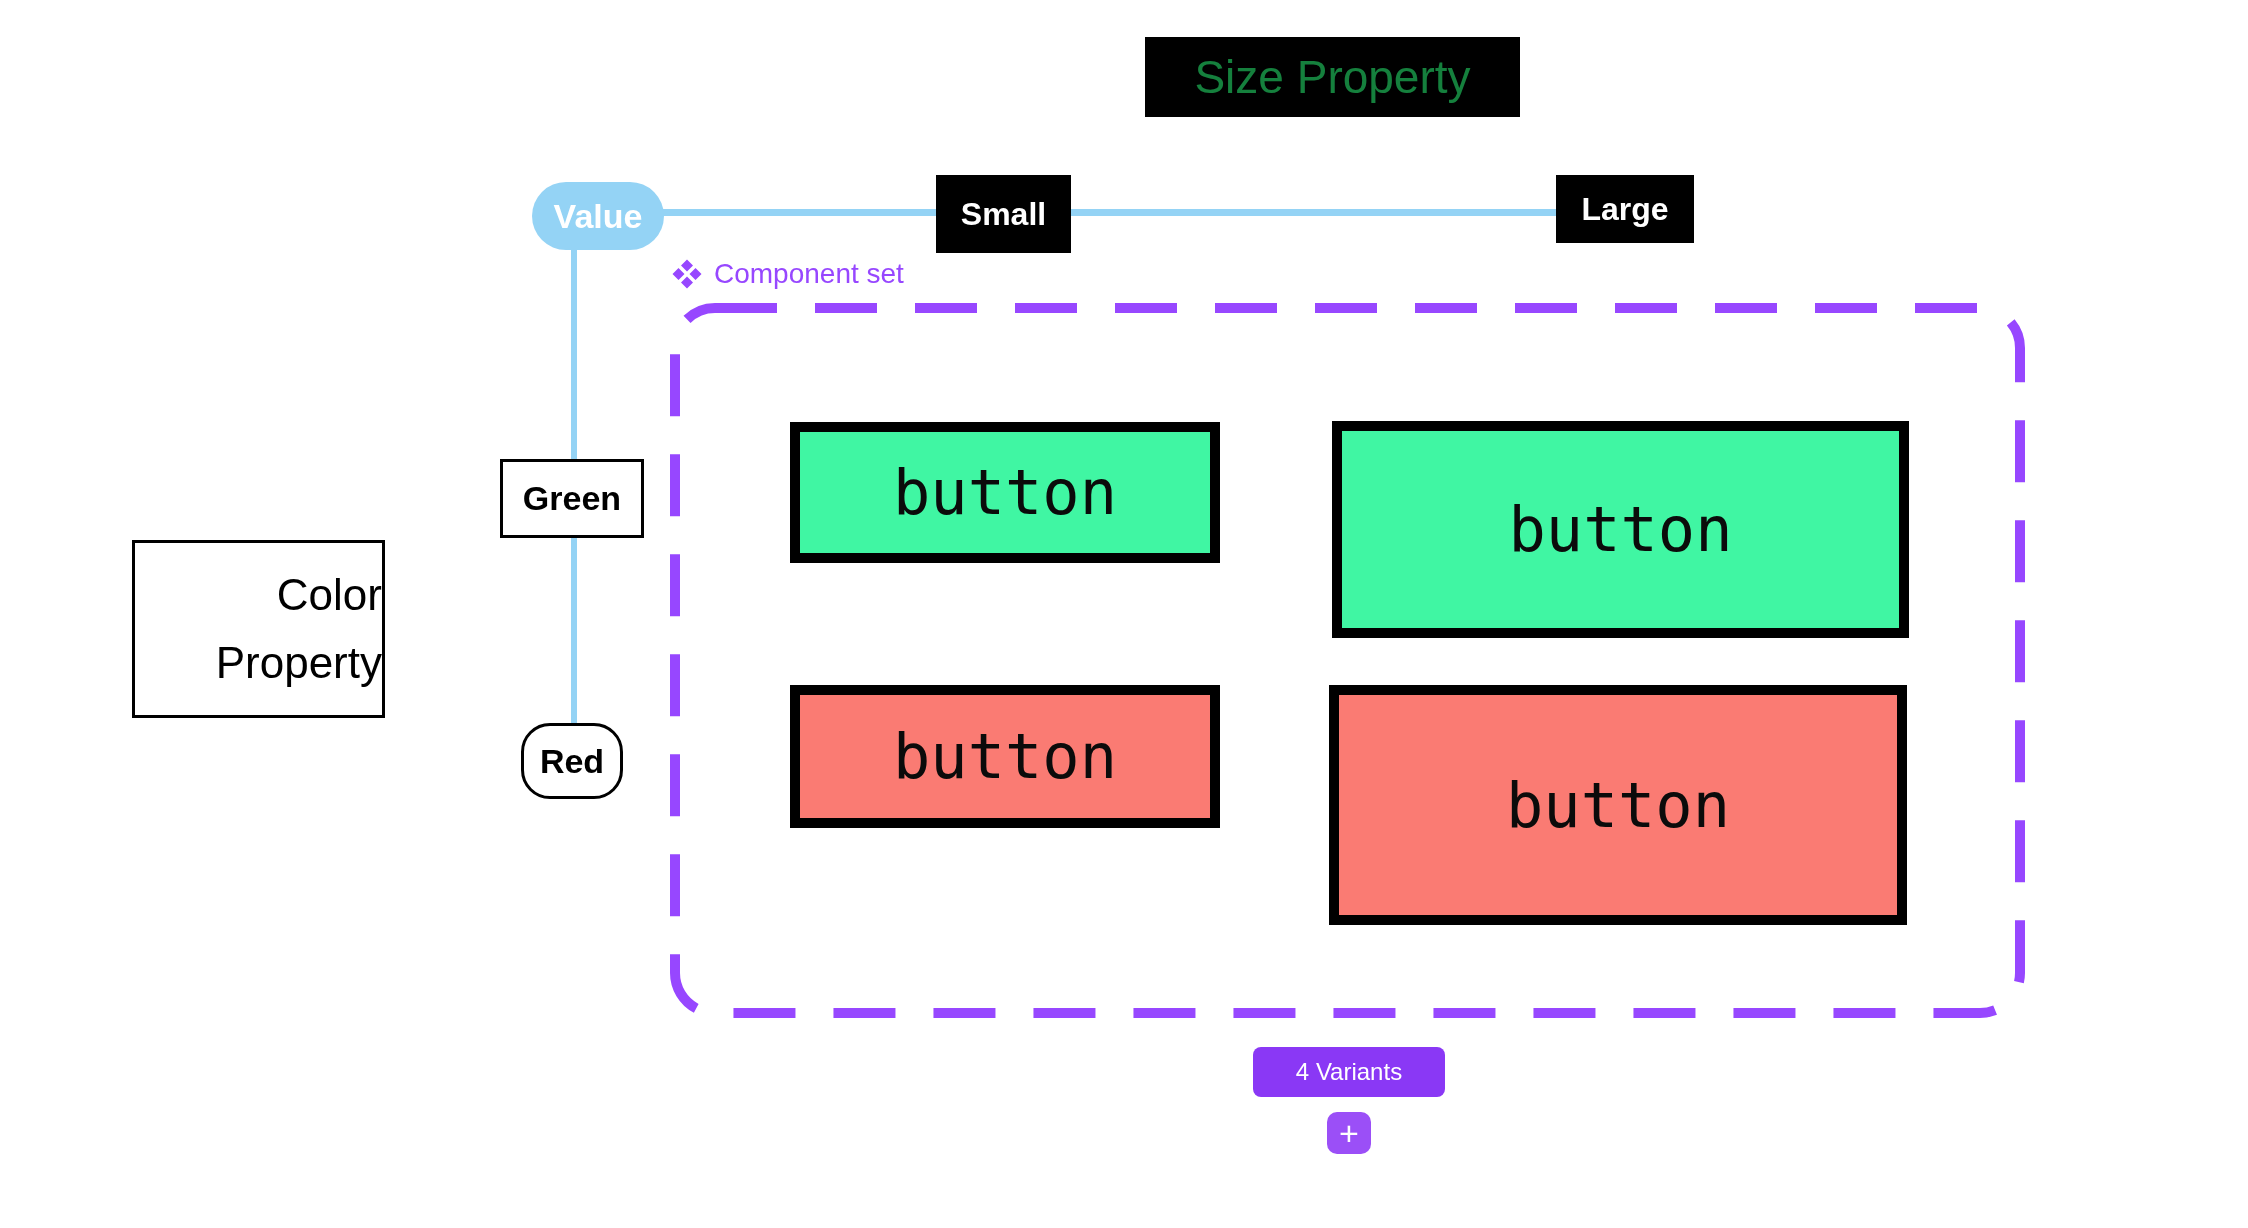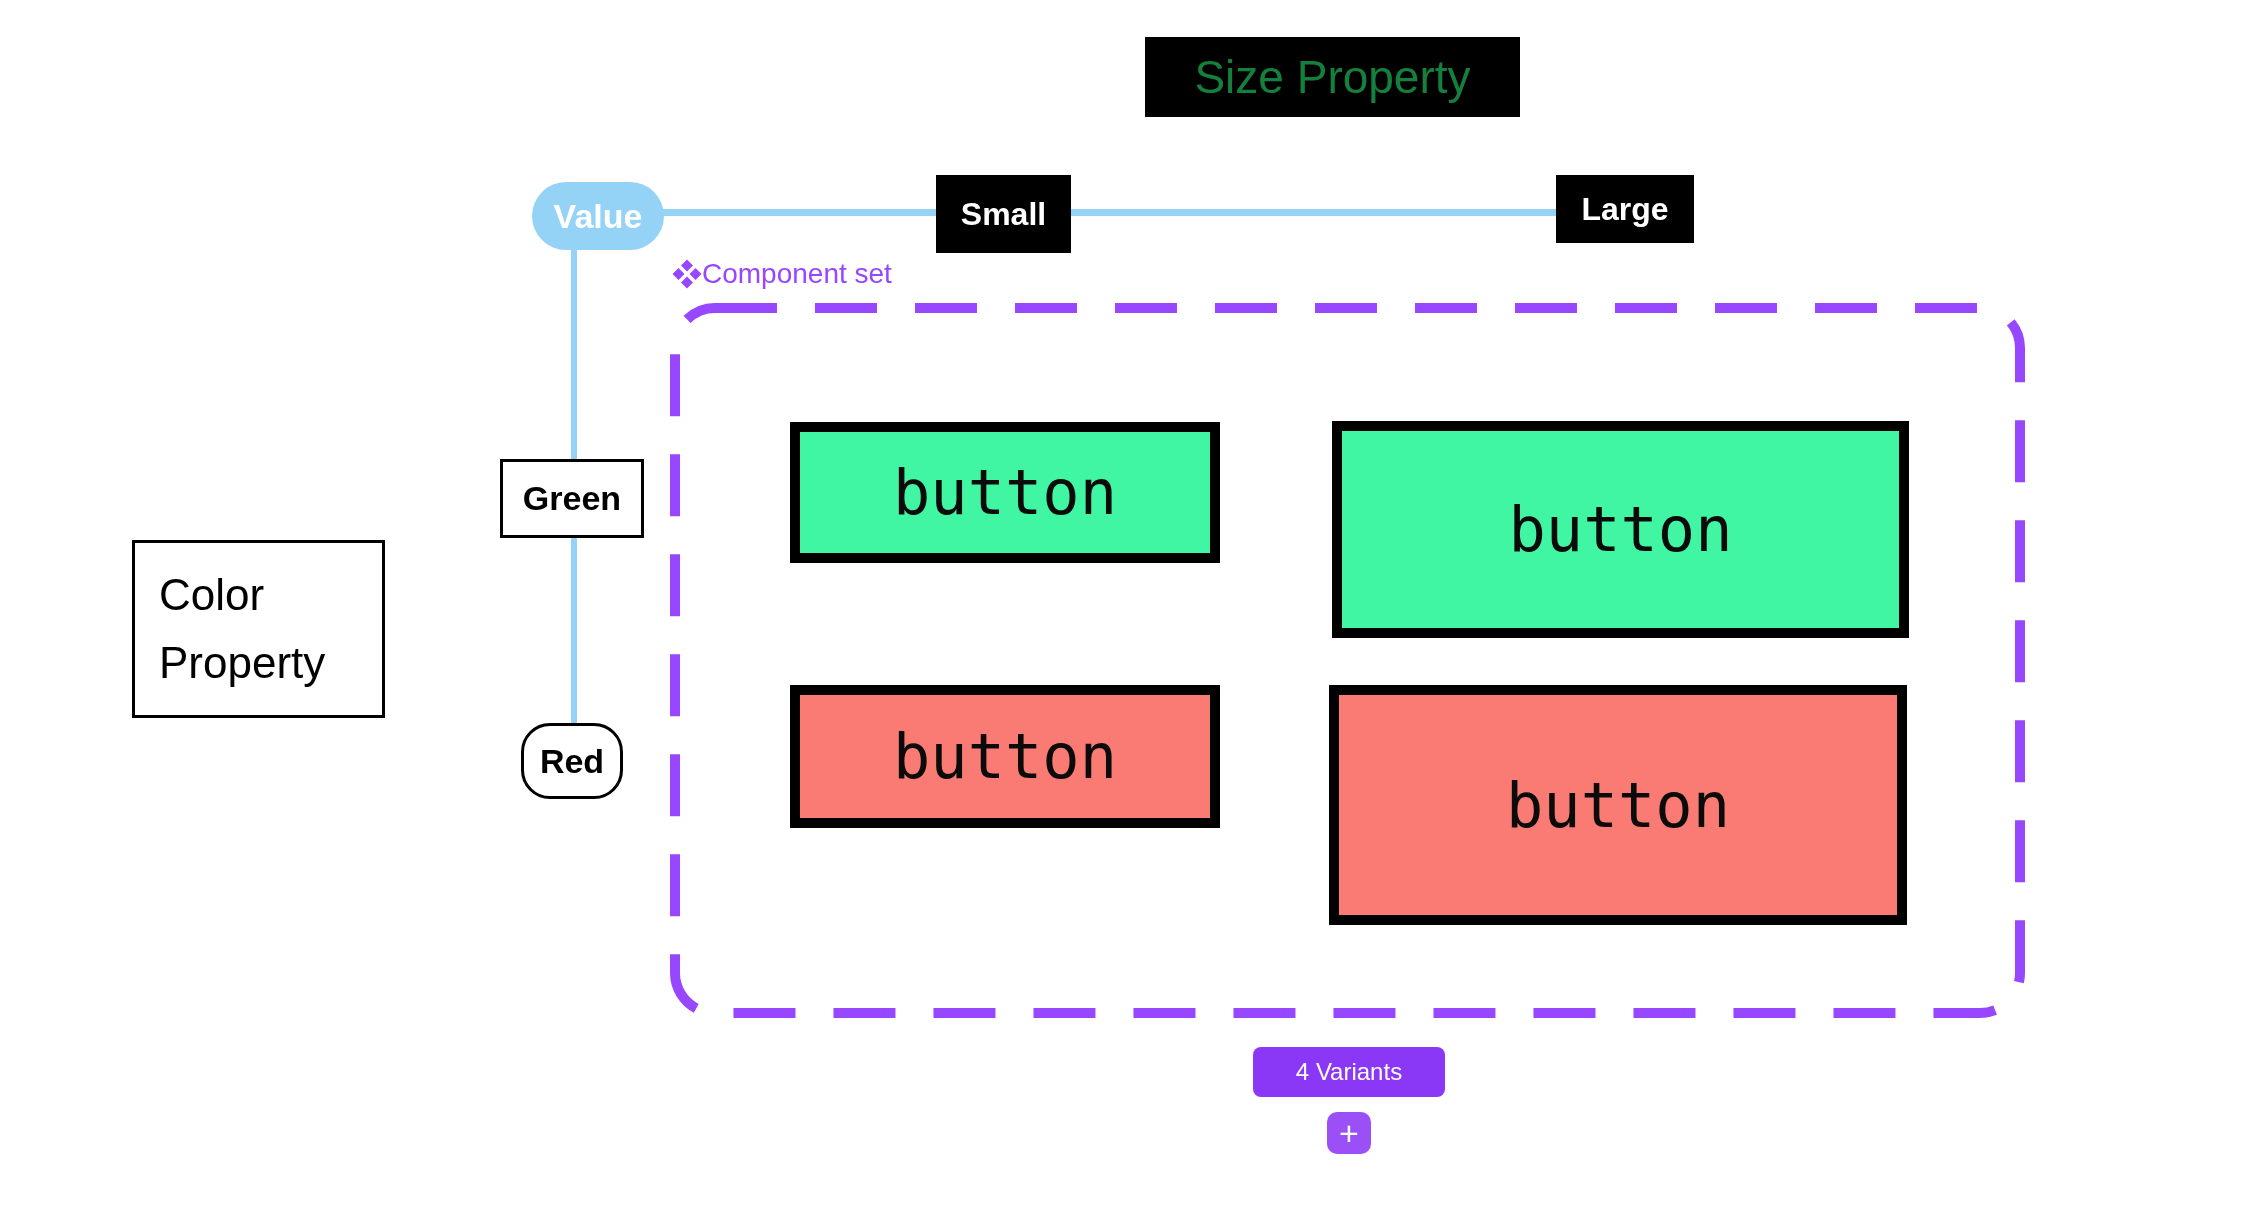--- a/index.html
+++ b/index.html
@@ -21,28 +21,28 @@
     color:#15803d;font-size:46px;font-weight:500;display:flex;align-items:center;justify-content:center;z-index:2;}
   .value-pill{left:532px;top:182px;width:132px;height:68px;border-radius:34px;background:var(--blue);
     color:#fff;font-size:34px;font-weight:bold;display:flex;align-items:center;justify-content:center;z-index:2;}
   .opt-black{background:var(--black);color:#fff;font-weight:bold;font-size:32px;
     display:flex;align-items:center;justify-content:center;z-index:2;}
   .opt-small{left:936px;top:175px;width:135px;height:78px;}
   .opt-large{left:1556px;top:175px;width:138px;height:68px;}
 
   
   .white-box{background:#fff;border:3px solid var(--black);color:var(--black);
-    display:flex;align-items:center;justify-content:center;z-index:2;}
+    display:flex;align-items:center;justify-content:center;z-index:2;text-align:right;}
   .opt-green{left:500px;top:459px;width:144px;height:79px;font-size:34px;font-weight:bold;}
   .opt-red{left:521px;top:723px;width:102px;height:76px;font-size:34px;font-weight:bold;border-radius:29px;}
   .color-prop{left:132px;top:540px;width:253px;height:178px;font-size:44px;font-weight:normal;
     justify-content:flex-start;padding-left:24px;line-height:1.55;}
 
   
-  .comp-set-header{left:672px;top:258px;display:flex;align-items:center;gap:0;
+  .comp-set-header{left:672px;top:258px;display:flex;align-items:center;gap:12px;
     color:var(--purple);font-size:28px;z-index:2;}
   .comp-set-header svg{display:block;}
   .dashed-wrap{left:670px;top:303px;width:1355px;height:715px;z-index:0;}
 
   
   .variant-btn{border:10px solid var(--black);display:flex;align-items:center;justify-content:center;
     font-family:"DejaVu Sans Mono",monospace;font-size:62px;color:#0b0b0b;z-index:2;}
   .v-sg{left:790px;top:422px;width:430px;height:141px;background:var(--green);}
   .v-lg{left:1332px;top:421px;width:577px;height:217px;background:var(--green);}
   .v-sr{left:790px;top:685px;width:430px;height:143px;background:var(--red);}

